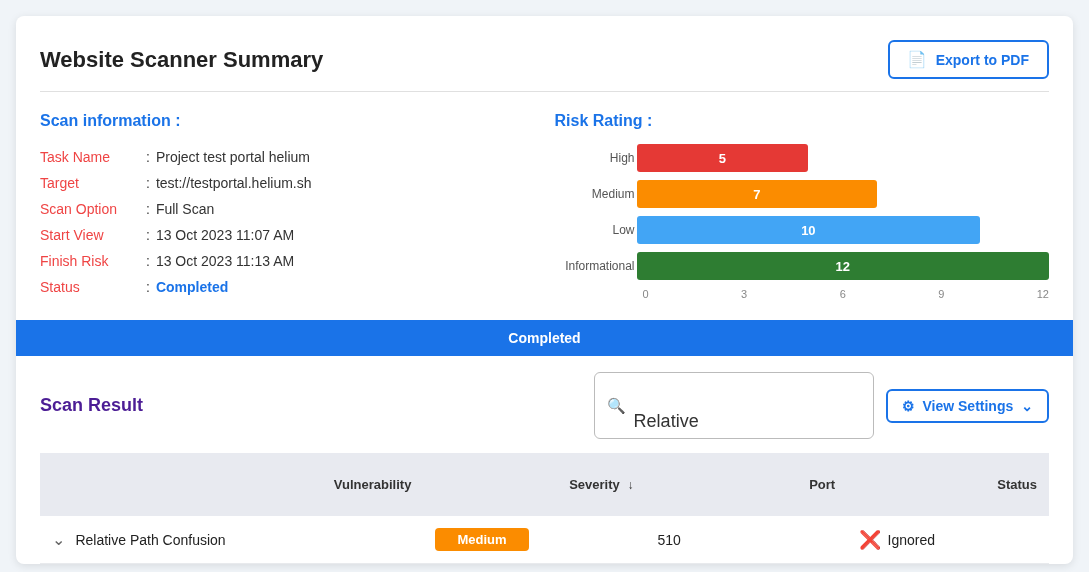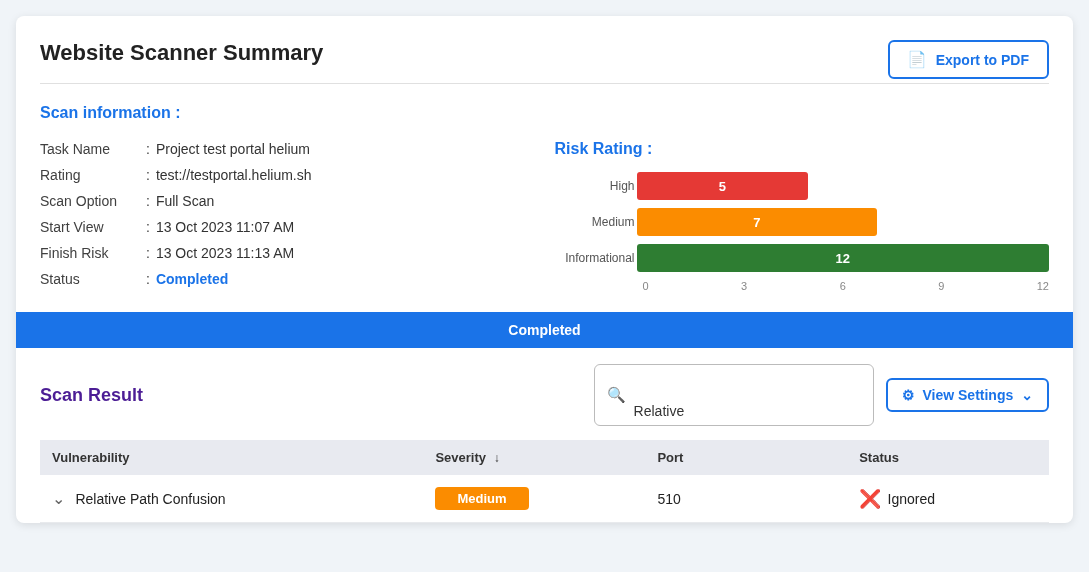--- a/index.html
+++ b/index.html
@@ -1,55 +1,55 @@
 <!DOCTYPE html>
 <html><head>
   <meta charset="utf-8">
   <style>
     * { box-sizing: border-box; margin: 0; padding: 0; }
     body { font-family: Arial, sans-serif; background: #f0f4f8; min-height: 572px; display: flex; align-items: flex-start; justify-content: center; padding: 16px; }
     .container { background: #fff; border-radius: 8px; box-shadow: 0 2px 8px rgba(0,0,0,0.1); width: 1057px; padding: 24px 24px 0 24px; overflow: hidden; }
-    .header { display: flex; justify-content: space-between; margin-bottom: 4px; }
+    .header { display: flex; justify-content: space-between; align-items: center; margin-bottom: 12px; }
     .page-title { font-size: 22px; font-weight: 600; color: #222; }
     .export-btn { border: 2px solid #1a73e8; border-radius: 6px; background: #fff; color: #1a73e8; font-size: 14px; font-weight: 600; padding: 8px 18px; cursor: pointer; display: flex; align-items: center; gap: 8px; }
     .export-icon { color: #1a73e8; font-size: 16px; }
     .divider { border: none; border-top: 1px solid #e0e0e0; margin-bottom: 20px; }
-    .info-risk { display: flex; gap: 0; align-items: flex-end; }
+    .info-risk { display: flex; gap: 0; }
     .scan-info { flex: 1; }
     .section-title { color: #1a73e8; font-size: 16px; font-weight: 700; margin-bottom: 14px; }
     .info-table { border-collapse: collapse; }
     .info-table tr td { padding: 5px 8px 5px 0; font-size: 14px; color: #333; vertical-align: top; }
-    .info-table .label-col { font-weight: 500; color: #404040; min-width: 100px; }
+    .info-table .label-col { font-weight: 500; color: #ef4444; min-width: 100px; }
     .info-table .colon-col { padding: 5px 6px; color: #444; }
     .info-table .value-col { color: #333; }
     .status-completed { color: #1a73e8; font-weight: 700; }
     .risk-rating { flex: 1; padding-left: 20px; }
     .chart-area { width: 100%; }
     .chart-row { display: flex; align-items: center; margin-bottom: 8px; gap: 2px; }
     .chart-label { font-size: 12px; color: #555; text-align: right; min-width: 80px; }
     .chart-bar-container { flex: 1; height: 28px; position: relative; }
     .chart-bar { height: 100%; border-radius: 3px; display: flex; align-items: center; justify-content: center; color: #fff; font-size: 13px; font-weight: 700; }
     .bar-high { background: #e53935; }
     .bar-medium { background: #fb8c00; }
     .bar-low { background: #42a5f5; }
     .bar-info { background: #2e7d32; }
     .chart-axis { display: flex; justify-content: space-between; padding-left: 88px; font-size: 11px; color: #888; margin-top: 4px; }
     .progress-bar-section { background: #1a73e8; color: #fff; text-align: center; font-size: 14px; font-weight: 700; padding: 10px 0; margin: 20px -24px 0 -24px; }
     .scan-result-section { padding: 16px 0 0 0; }
     .scan-result-header { display: flex; align-items: center; justify-content: space-between; margin-bottom: 14px; }
     .scan-result-title { font-size: 18px; font-weight: 700; color: #4c1d95; }
     .scan-result-controls { display: flex; gap: 12px; align-items: center; }
     .search-box { display: flex; align-items: center; border: 1.5px solid #bbb; border-radius: 6px; padding: 6px 12px; gap: 8px; width: 280px; background: #fff; }
-    .search-box input { border: none; outline: none; font-size: 14px; color: #333; width: 100%; margin-top: 32px; }
+    .search-box input { border: none; outline: none; font-size: 18px; color: #333; width: 100%; margin-top: 32px; }
     .search-icon { color: #888; font-size: 15px; }
     .view-settings-btn { border: 2px solid #1a73e8; border-radius: 6px; background: #fff; color: #1a73e8; font-size: 14px; font-weight: 600; padding: 7px 14px; cursor: pointer; display: flex; align-items: center; gap: 8px; }
     .table-section { width: 100%; }
     .results-table { width: 100%; border-collapse: collapse; background: #fff; }
     .results-table thead tr { background: #e8eaf0; }
-    .results-table thead th { padding: 10px 12px; font-size: 13px; font-weight: 700; color: #333; text-align: left; }
+    .results-table thead th { padding: 24px 12px; font-size: 13px; font-weight: 700; color: #333; text-align: right; }
     .results-table tbody tr { border-bottom: 1px solid #e8eaed; }
     .results-table tbody td { padding: 12px 12px; font-size: 14px; color: #222; vertical-align: middle; }
     .severity-badge { display: inline-block; background: #fb8c00; color: #fff; border-radius: 4px; padding: 4px 22px; font-size: 13px; font-weight: 700; text-align: center; min-width: 80px; }
     .status-ignored { display: flex; align-items: center; gap: 6px; }
     .ignored-icon { color: #e53935; font-size: 18px; }
     .chevron-btn { background: none; border: none; cursor: pointer; color: #666; font-size: 16px; }
     .sort-icon { font-size: 12px; margin-left: 4px; }
     .col-vuln { width: 38%; }
     .col-sev { width: 22%; }
     .col-port { width: 20%; }
@@ -74,21 +74,21 @@
     <div class="scan-info">
       <div class="section-title">Scan information :</div>
       <table class="info-table">
         <tbody id="scan-info-body">
             <tr>
       <td class="label-col">Task Name</td>
       <td class="colon-col">:</td>
       <td class="value-col">Project test portal helium</td>
     </tr>
             <tr>
-      <td class="label-col">Rating</td>
+      <td class="label-col">Target</td>
       <td class="colon-col">:</td>
       <td class="value-col">test://testportal.helium.sh</td>
     </tr>
             <tr>
       <td class="label-col">Scan Option</td>
       <td class="colon-col">:</td>
       <td class="value-col">Full Scan</td>
     </tr>
             <tr>
       <td class="label-col">Start View</td>
@@ -115,20 +115,26 @@
           <div class="chart-row">
       <div class="chart-label">High</div>
       <div class="chart-bar-container">
         <div class="chart-bar bar-high" style="width:41.66666666666667%">5</div>
       </div>
     </div>
           <div class="chart-row">
       <div class="chart-label">Medium</div>
       <div class="chart-bar-container">
         <div class="chart-bar bar-medium" style="width:58.333333333333336%">7</div>
+      </div>
+    </div>
+          <div class="chart-row">
+      <div class="chart-label">Low</div>
+      <div class="chart-bar-container">
+        <div class="chart-bar bar-low" style="width:83.33333333333334%">10</div>
       </div>
     </div>
           <div class="chart-row">
       <div class="chart-label">Informational</div>
       <div class="chart-bar-container">
         <div class="chart-bar bar-info" style="width:100%">12</div>
       </div>
     </div>
         </div>
       <div class="chart-axis" id="chart-axis">

